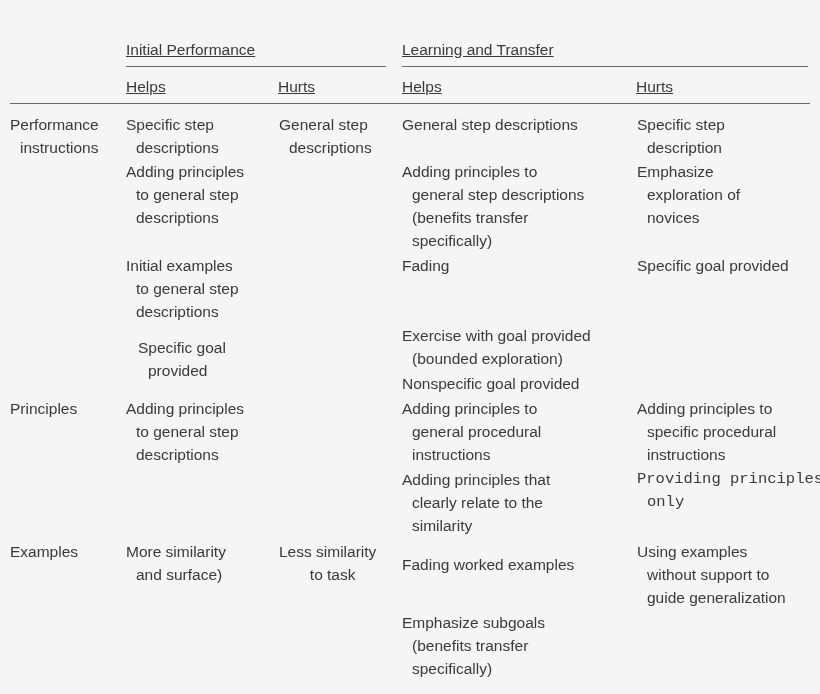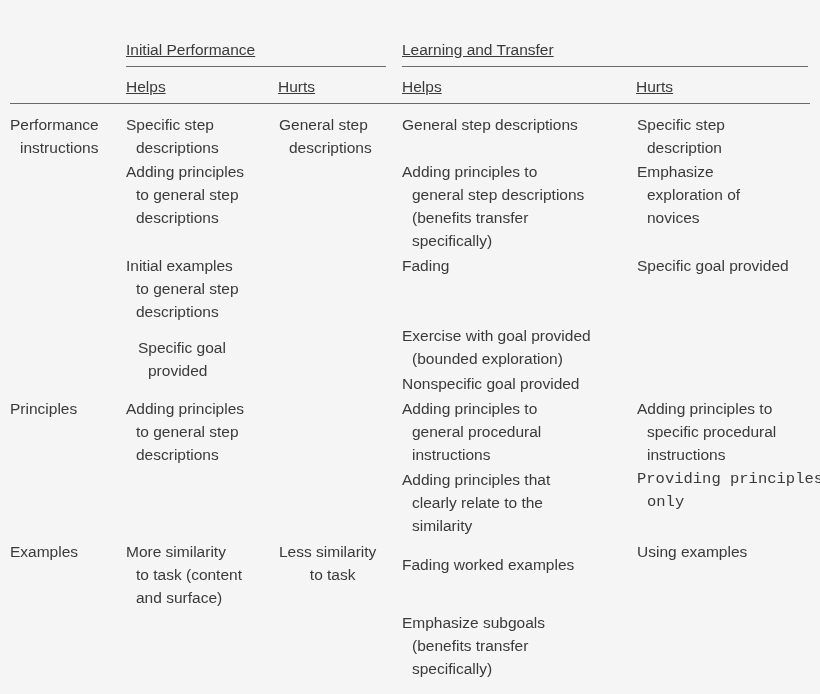--- a/index.html
+++ b/index.html
@@ -126,35 +126,36 @@
     <div>Providing principles</div>
       <div>only</div>
   </div>
 
   <div class="cell" style="left:10px; top:540px;">
     <div>Examples</div>
   </div>
 
   <div class="cell" style="left:126px; top:540px;">
     <div>More similarity</div>
-      <div>to task (content</div>
       <div>and surface)</div>
   </div>
 
   <div class="cell" style="left:279px; top:540px;text-align:center;">
     <div>Less similarity</div>
       <div>to task</div>
   </div>
 
   <div class="cell" style="left:402px; top:553px;">
     <div>Fading worked examples</div>
   </div>
   <div class="cell" style="left:402px; top:611px;">
     <div>Emphasize subgoals</div>
       <div>(benefits transfer</div>
       <div>specifically)</div>
   </div>
 
   <div class="cell" style="left:637px; top:540px;">
     <div>Using examples</div>
+      <div>without support to</div>
+      <div>guide generalization</div>
   </div>
 
 </div>
 
 </body></html>

